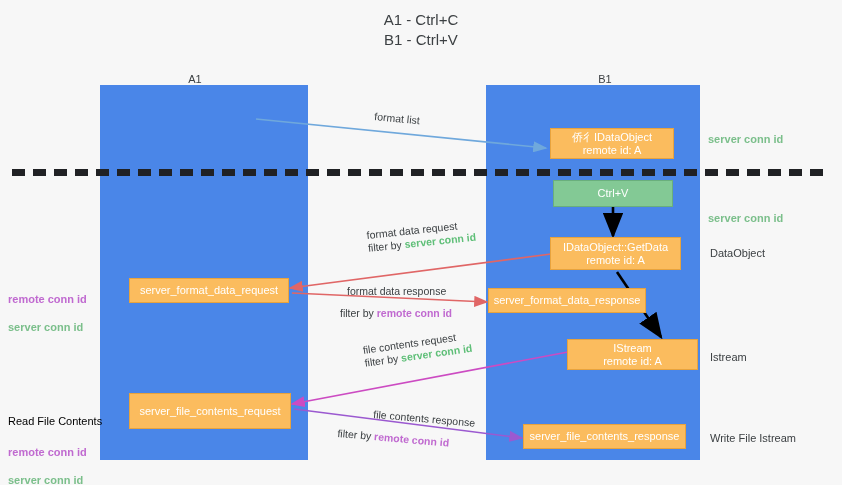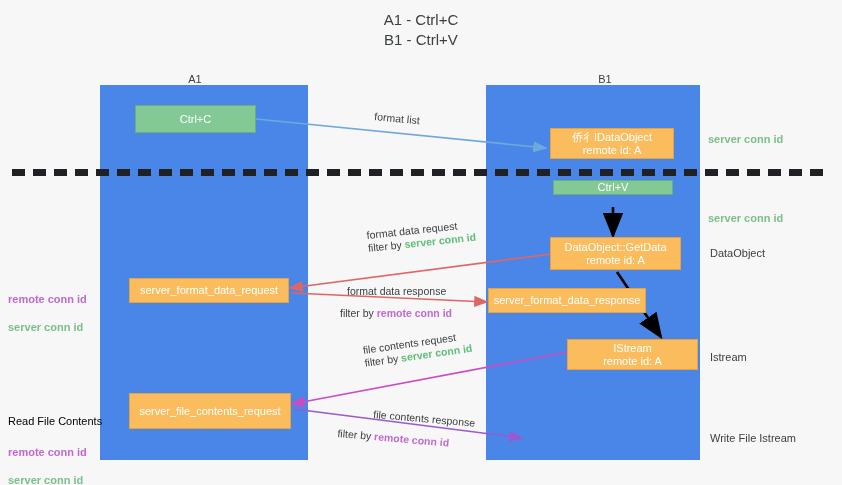--- a/index.html
+++ b/index.html
@@ -109,39 +109,39 @@
 
     <path d="M551,254 L290,288" stroke="#e06666" stroke-width="1.6" fill="none" marker-end="url(#ah-red)"></path>
 
     <path d="M292,293 L487,302" stroke="#e06666" stroke-width="1.6" fill="none" marker-end="url(#ah-red)"></path>
 
     <path d="M568,352 L292,404" stroke="#cc4bc2" stroke-width="1.6" fill="none" marker-end="url(#ah-magenta)"></path>
 
     <path d="M294,409 L522,438" stroke="#9b59d0" stroke-width="1.6" fill="none" marker-end="url(#ah-purple)"></path>
   </svg>
 
-  <div class="node green" style="left:135px;top:105px;width:121px;height:28px;">Ctrl+C</div>
 
   <div class="node orange" style="left:550px;top:128px;width:124px;height:31px;">侨彳IDataObject
 remote id: A</div>
 
-  <div class="node green" style="left:553px;top:180px;width:120px;height:15px;">Ctrl+V</div>
+  <div class="node green" style="left:553px;top:180px;width:120px;height:27px;">Ctrl+V</div>
 
-  <div class="node orange" style="left:550px;top:237px;width:131px;height:33px;">DataObject::GetData
+  <div class="node orange" style="left:550px;top:237px;width:131px;height:33px;">IDataObject::GetData
 remote id: A</div>
 
   <div class="node orange" style="left:488px;top:288px;width:158px;height:25px;">server_format_data_response</div>
 
   <div class="node orange" style="left:129px;top:278px;width:160px;height:25px;">server_format_data_request</div>
 
   <div class="node orange" style="left:567px;top:339px;width:131px;height:31px;">IStream
 remote id: A</div>
 
   <div class="node orange" style="left:129px;top:393px;width:162px;height:36px;">server_file_contents_request</div>
 
+  <div class="node orange" style="left:523px;top:424px;width:163px;height:25px;">server_file_contents_response</div>
 
   <div class="elabel" style="left:375px;top:110px;transform:rotate(5.5deg);">
     <span>format list</span>
   </div>
 
   <div class="elabel" style="left:366px;top:229px;transform:rotate(-6deg);">
     <div>format data request</div>
     <div><span>filter by </span><span class="green">server conn id</span></div>
   </div>
 

